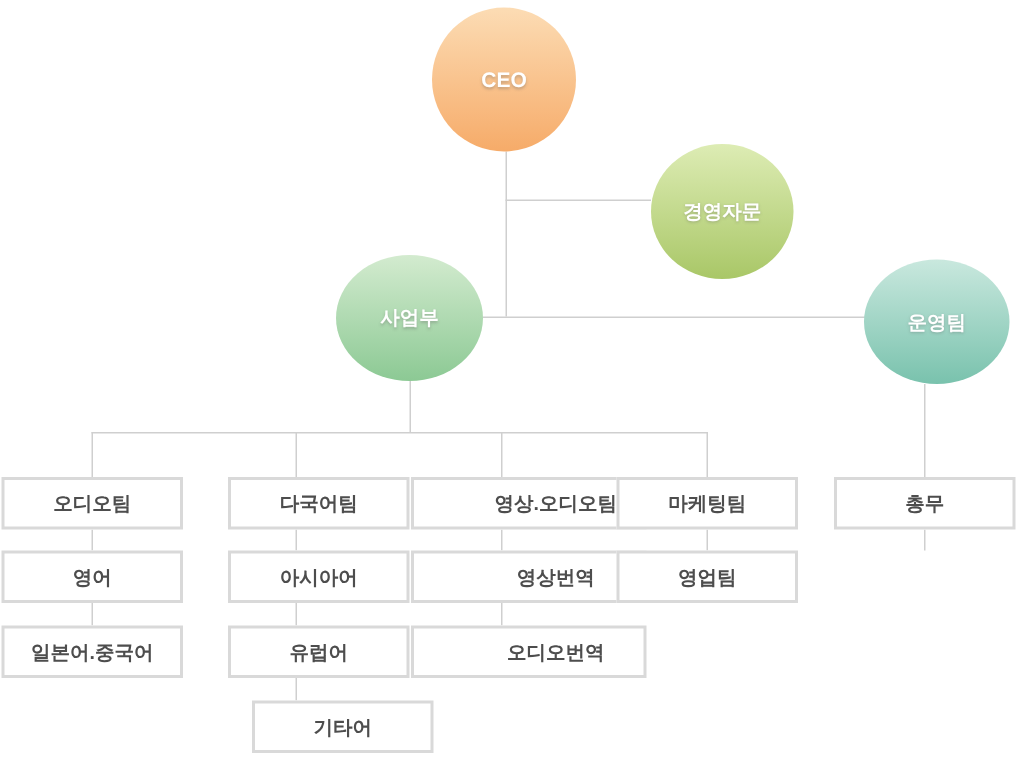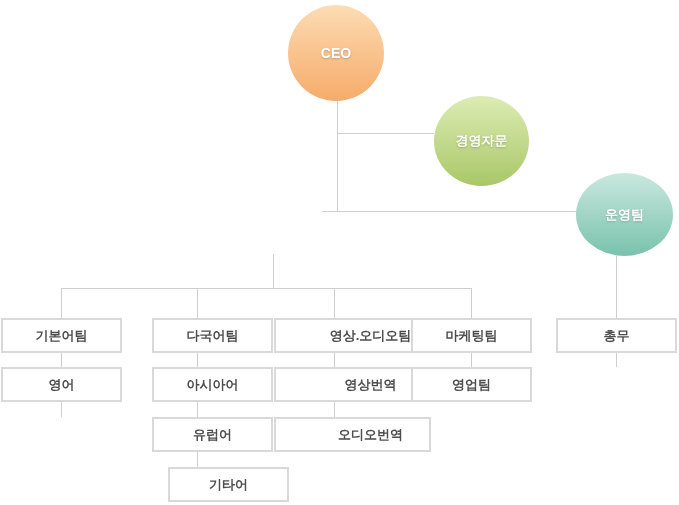--- a/index.html
+++ b/index.html
@@ -73,24 +73,26 @@
   <div class="line" style="left: 197px; top: 353px; width: 1px; height: 14px; background: rgb(207, 207, 207);"></div>
   <div class="line" style="left: 197px; top: 402px; width: 1px; height: 15px; background: rgb(207, 207, 207);"></div>
   <div class="line" style="left: 197px; top: 452px; width: 1px; height: 15px; background: rgb(207, 207, 207);"></div>
   <div class="line" style="left: 334px; top: 353px; width: 1px; height: 14px; background: rgb(207, 207, 207);"></div>
   <div class="line" style="left: 334px; top: 402px; width: 1px; height: 15px; background: rgb(207, 207, 207);"></div>
   <div class="line" style="left: 471px; top: 353px; width: 1px; height: 14px; background: rgb(207, 207, 207);"></div>
   <div class="line" style="left: 616px; top: 353px; width: 1px; height: 14px; background: rgb(207, 207, 207);"></div>
 
   <div class="node node-ceo" style="background: linear-gradient(rgb(252, 220, 180), rgb(246, 171, 105));">CEO</div>
   <div class="node node-advisor" style="background: linear-gradient(rgb(221, 236, 180), rgb(169, 199, 103));">경영자문</div>
+  <div class="node node-business" style="background: linear-gradient(rgb(211, 235, 207), rgb(140, 201, 148));">사업부</div>
   <div class="node node-operations" style="background: linear-gradient(rgb(201, 232, 222), rgb(121, 194, 173));">운영팀</div>
 
-  <div class="box c1 r1">기본어팀</div>
+  <div class="box c1 r1">오디오팀</div>
   <div class="box c1 r2">영어</div>
+  <div class="box c1 r3">일본어.중국어</div>
 
   <div class="box c2 r1">다국어팀</div>
   <div class="box c2 r2">아시아어</div>
   <div class="box c2 r3">유럽어</div>
   <div class="box c2 r4">기타어</div>
 
   <div class="box c3 r1">영상.오디오팀</div>
   <div class="box c3 r2">영상번역</div>
   <div class="box c4 r1">마케팅팀</div>
 

